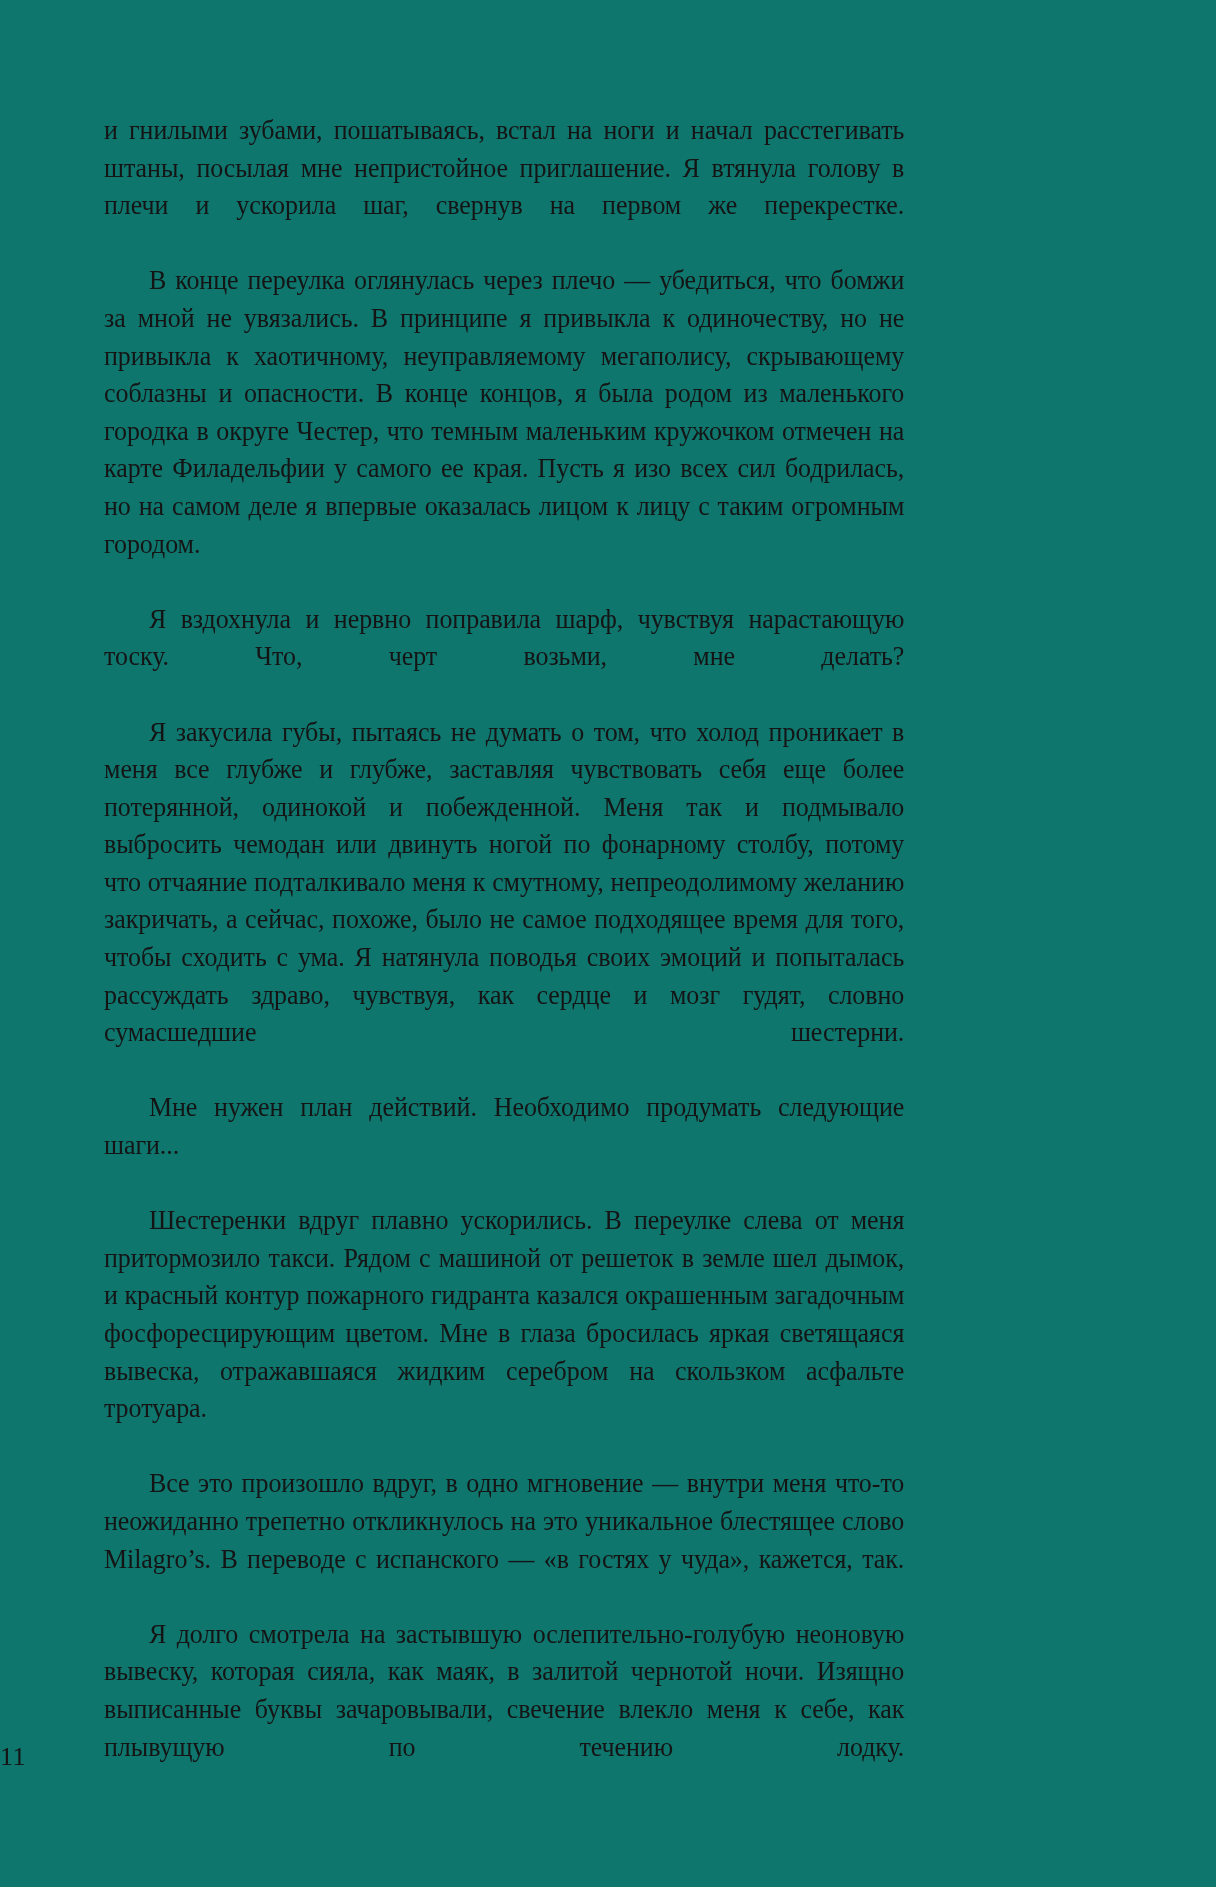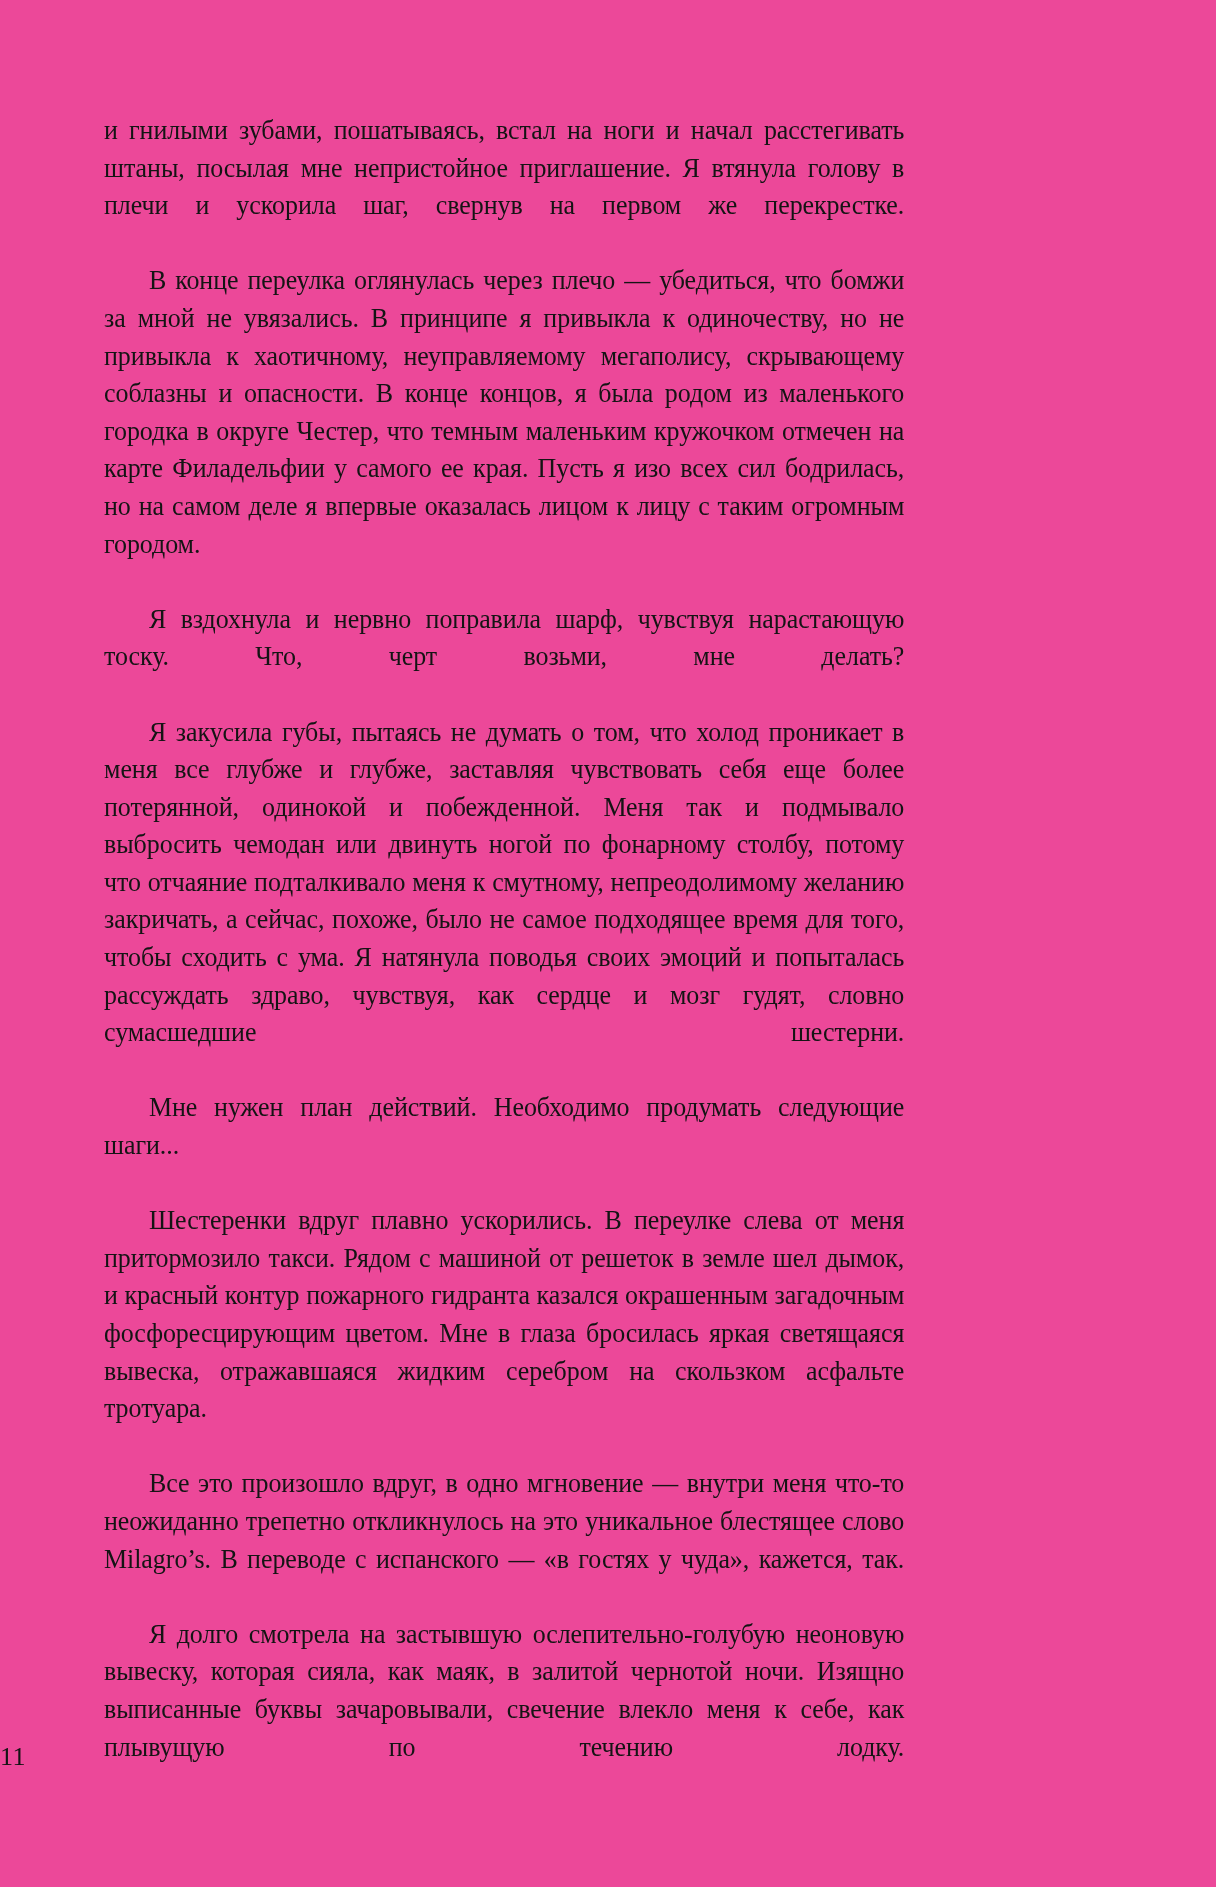--- a/index.html
+++ b/index.html
@@ -7,21 +7,21 @@
     margin: 0;
     padding: 0;
     background: #ffffff;
   }
 
   .page {
     position: relative;
     width: 1216px;
     height: 1887px;
     margin: 0 auto;
-    background: #ec4899;
+    background: #0f766e;
     overflow: hidden;
     box-sizing: border-box;
   }
 
   .text-column {
     position: absolute;
     left: 104px;
     top: 112px;
     width: 838px;
     font-family: "Liberation Serif", "DejaVu Serif", serif;

